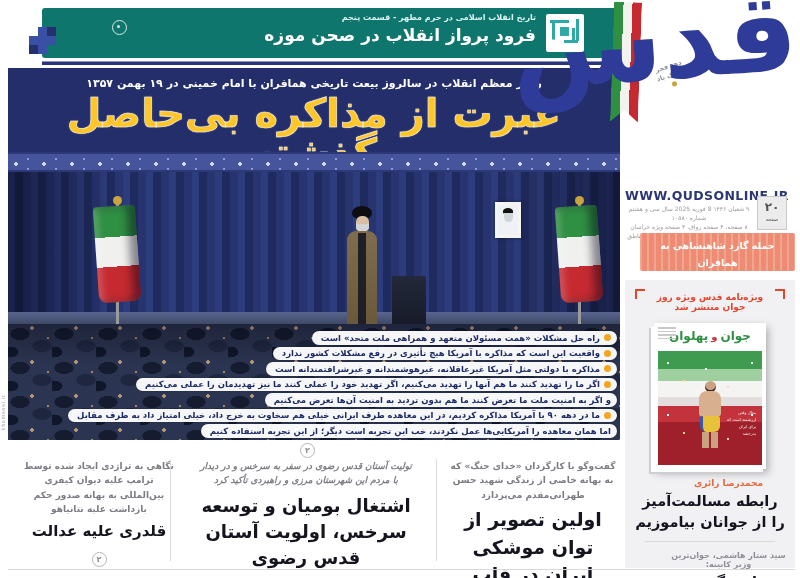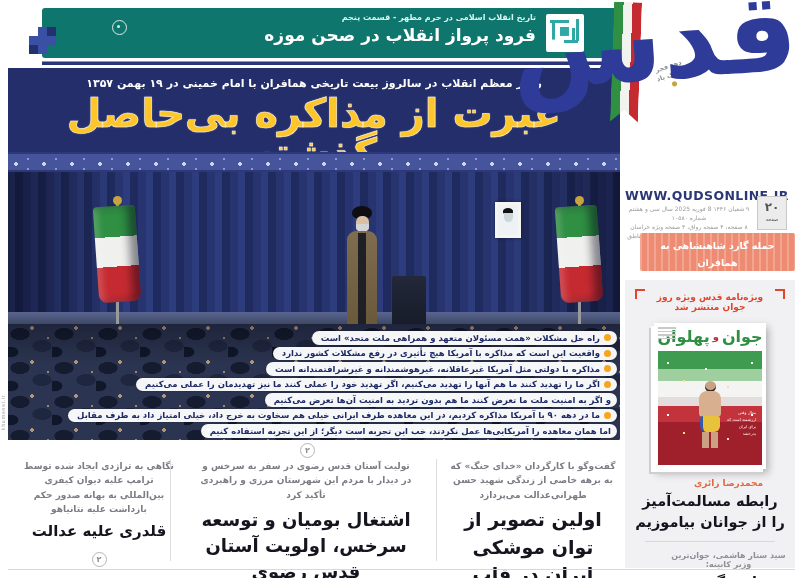--- a/index.html
+++ b/index.html
@@ -103,21 +103,21 @@
   .alert-box{position:absolute;left:15px;top:233px;width:155px;height:38px;background-color:#ee8c73;
     background-image:repeating-linear-gradient(90deg,rgba(255,255,255,.22) 0 2px,transparent 2px 7px);
     color:#fff;font-size:9.5px;font-weight:bold;text-align:center;direction:rtl;line-height:1.8;padding-top:4px;box-sizing:border-box;border-radius:2px;}
   .youth-panel{position:absolute;left:0;top:280px;width:170px;height:288px;background:#f1f1f3;text-align:center;direction:rtl;}
   .panel-header{position:relative;margin:9px 14px 0;font-size:9px;font-weight:bold;color:#e2442c;padding:3px 6px;}
   .panel-header .c-r{position:absolute;right:-4px;top:0;width:8px;height:8px;border-right:2px solid #e2442c;border-top:2px solid #e2442c;}
   .panel-header .c-l{position:absolute;left:-4px;top:0;width:8px;height:8px;border-left:2px solid #e2442c;border-top:2px solid #e2442c;}
   .magazine{position:relative;width:112px;height:146px;margin:8px auto 0;background:#fff;
     box-shadow:-3px 3px 0 #fdfdfd,-5px 5px 0 #cfcfcf,2px 4px 8px rgba(0,0,0,.3);}
   .mag-head{height:26px;background:#fff;display:flex;align-items:center;justify-content:center;gap:3px;direction:rtl;}
-  .mag-head .w-green{color:#2f8f43;font-weight:bold;font-size:16px;}
+  .mag-head .w-green{color:#2f8f43;font-weight:bold;font-size:12px;}
   .mag-head .w-red{color:#c62a31;font-weight:bold;font-size:10px;}
   .mag-lines{position:absolute;left:4px;top:4px;width:18px;}
   .mag-lines i{display:block;height:1.5px;background:#c9c9c9;margin-bottom:2px;}
   .mag-img{position:absolute;left:4px;top:28px;right:4px;bottom:4px;
     background:linear-gradient(180deg,#3f9b4f 0 16%,#9fcf9f 16% 26%,#f4f4f2 26% 40%,#e3dedd 40% 48%,#c3333c 48% 62%,#9f1f2a 62% 100%);overflow:hidden;}
   .wrestler{position:absolute;left:50%;top:26%;transform:translateX(-50%);width:34px;height:68px;}
   .wrestler .head{width:11px;height:11px;background:#caa183;border-radius:50%;margin:0 auto;box-shadow:0 -2px 0 #3a2b20 inset;}
   .wrestler .body{width:22px;height:26px;background:#d8b090;border-radius:8px 8px 4px 4px;margin:-1px auto 0;}
   .wrestler .shorts{width:20px;height:16px;background:#e8c23a;border-radius:3px 3px 6px 6px;margin:-1px auto 0;border-left:3px solid #3a57a8;box-sizing:border-box;}
   .wrestler .legs{width:16px;height:16px;margin:0 auto;background:linear-gradient(90deg,#caa183 0 42%,transparent 42% 58%,#caa183 58% 100%);}
@@ -214,27 +214,27 @@
   <span class="ref-circle lead-ref">۲</span>
 
   <div class="bottom-row">
     <div class="article" style="right:445px;left:15px;">
       <div class="art-kicker" style="width:150px;margin:4px auto 0;">نگاهی به تراژدی ایجاد شده توسط ترامپ علیه دیوان کیفری بین‌المللی به بهانه صدور حکم بازداشت علیه نتانیاهو</div>
       <div class="art-headline" style="font-size:15px;">قلدری علیه عدالت</div>
       <div class="art-foot"><span class="ref-circle">۲</span></div>
     </div>
     <div class="v-div" style="left:162px;"></div>
     <div class="article" style="left:178px;width:240px;">
-      <div class="art-kicker" style="width:220px;margin:4px auto 0;">تولیت آستان قدس رضوی در سفر به سرخس و در دیدار با مردم این شهرستان مرزی و راهبردی تأکید کرد</div>
+      <div class="art-kicker" style="width:220px;margin:4px auto 0;font-style:italic;">تولیت آستان قدس رضوی در سفر به سرخس و در دیدار با مردم این شهرستان مرزی و راهبردی تأکید کرد</div>
       <div class="art-headline" style="font-size:18px;width:236px;margin:5px auto 0;">اشتغال بومیان و توسعه سرخس، اولویت آستان قدس رضوی</div>
 
     </div>
     <div class="v-div" style="left:428px;"></div>
     <div class="article" style="left:436px;width:178px;">
-      <div class="art-kicker" style="width:170px;margin:4px auto 0;">گفت‌وگو با کارگردان «خدای جنگ» که به برهه خاصی از زندگی شهید حسن طهرانی‌عدالت می‌پردازد</div>
+      <div class="art-kicker" style="width:170px;margin:4px auto 0;">گفت‌وگو با کارگردان «خدای جنگ» که به بهانه خاصی از زندگی شهید حسن طهرانی‌مقدم می‌پردازد</div>
       <div class="art-headline" style="font-size:19px;width:170px;margin:4px auto 0;">اولین تصویر از توان موشکی ایران در قاب سینما</div>
       <div class="art-foot"></div>
     </div>
   </div>
   <div class="bottom-line"></div>
 
   <div class="flag-ribbon"></div>
   <div class="mobarak-stamp">دهه فجر مبارک باد</div>
 
   <div class="sidebar">

